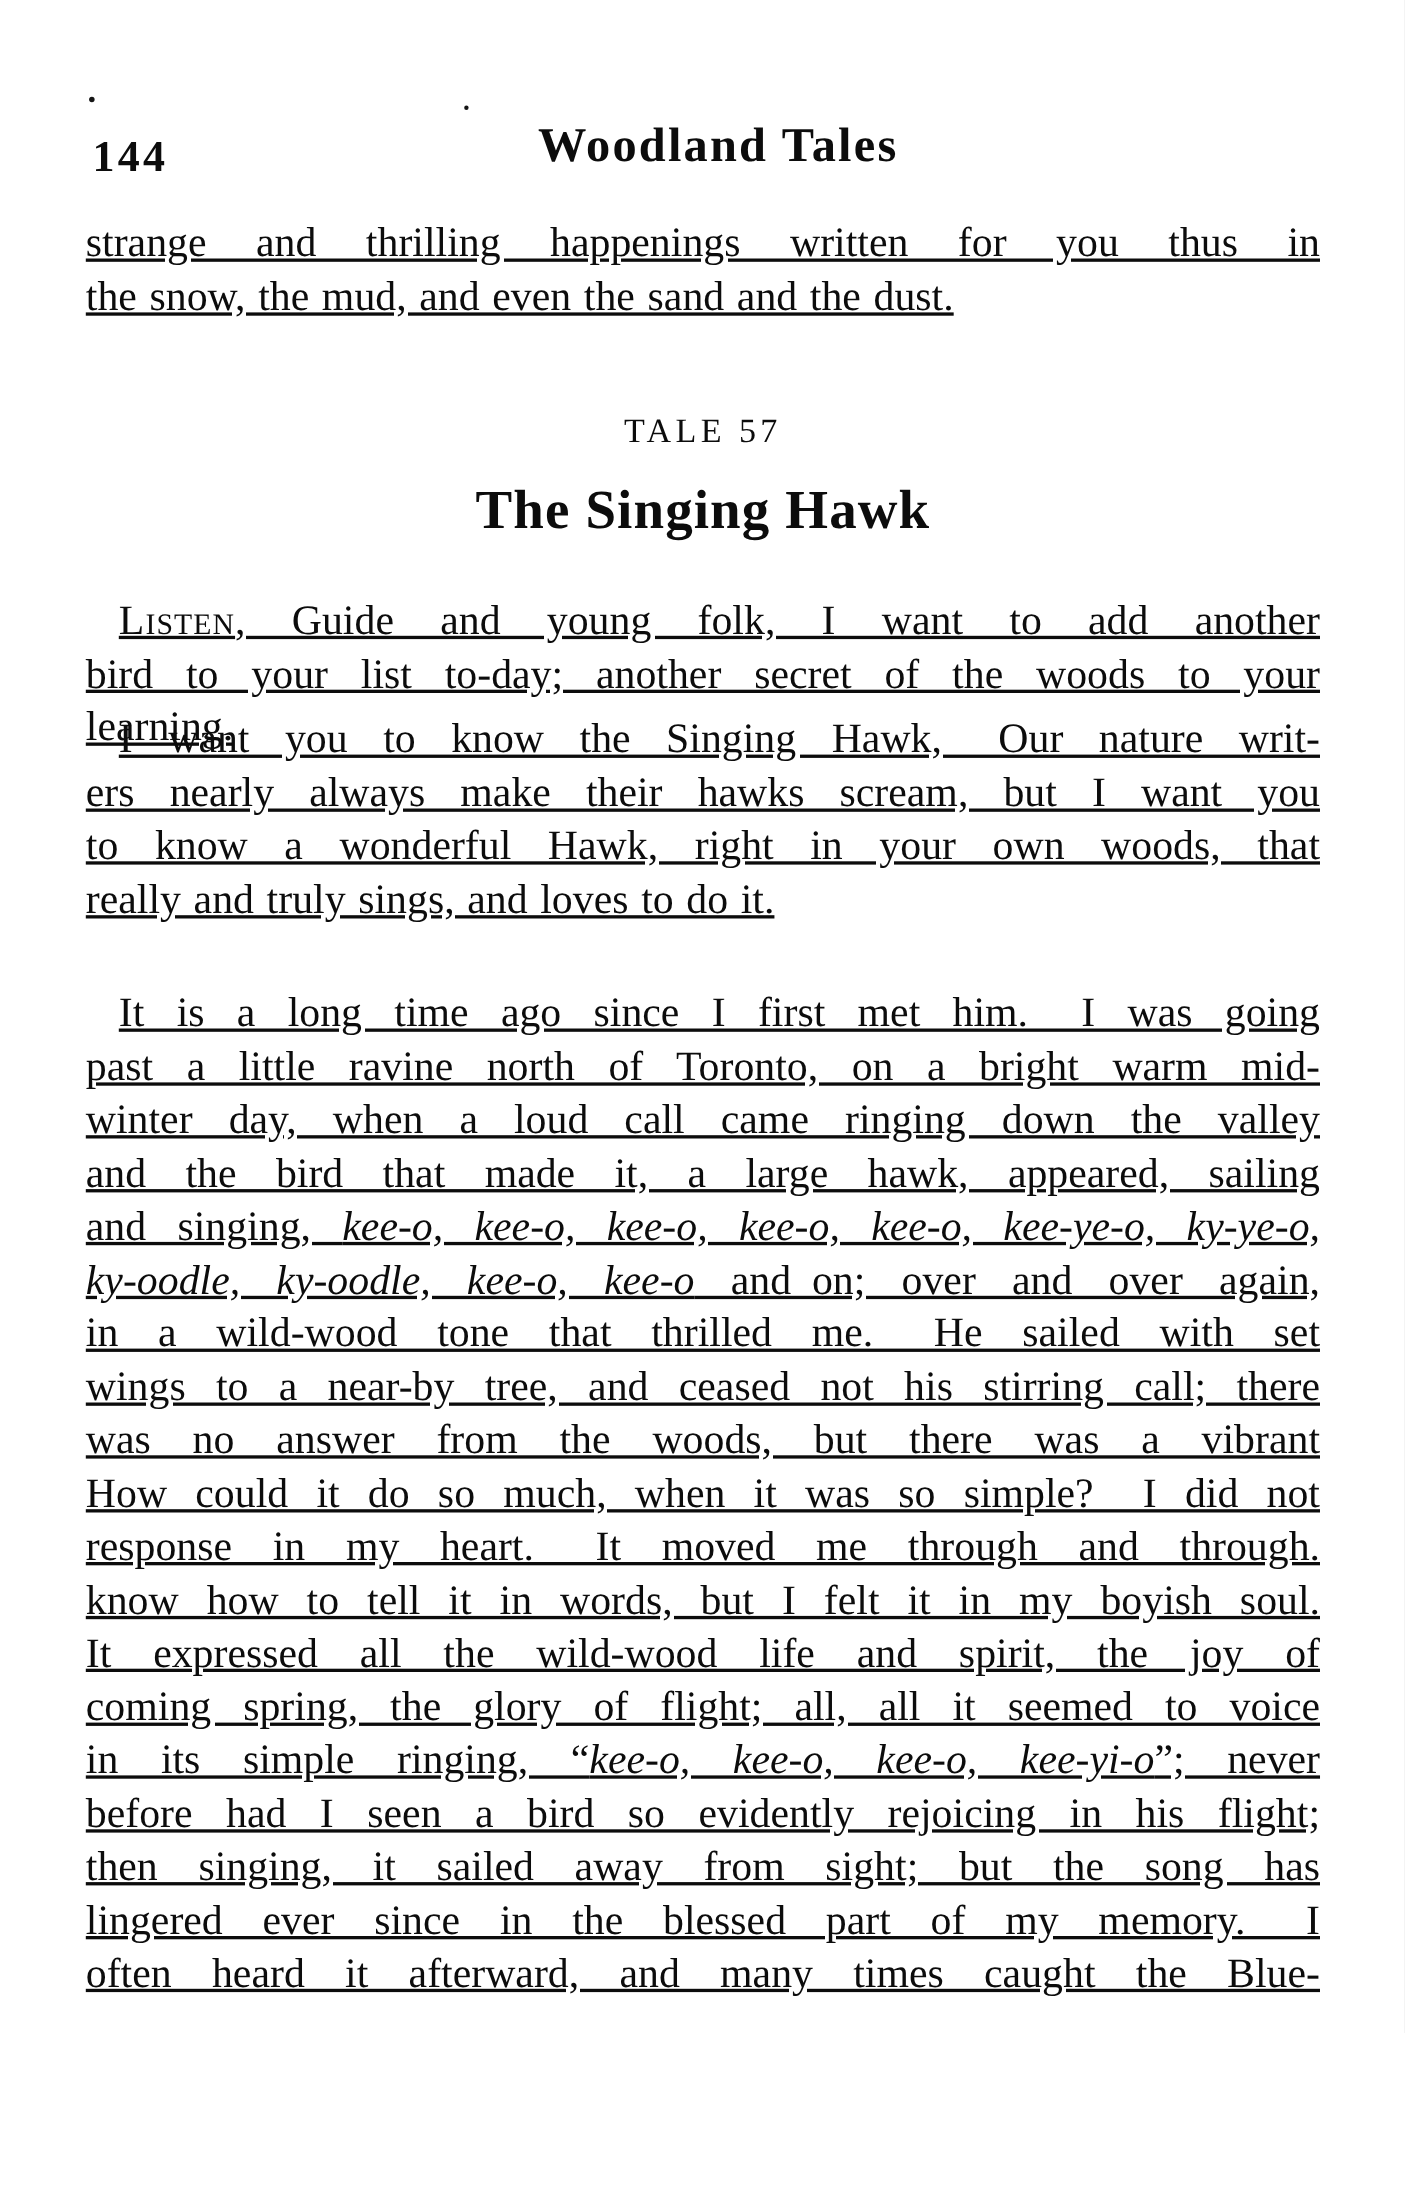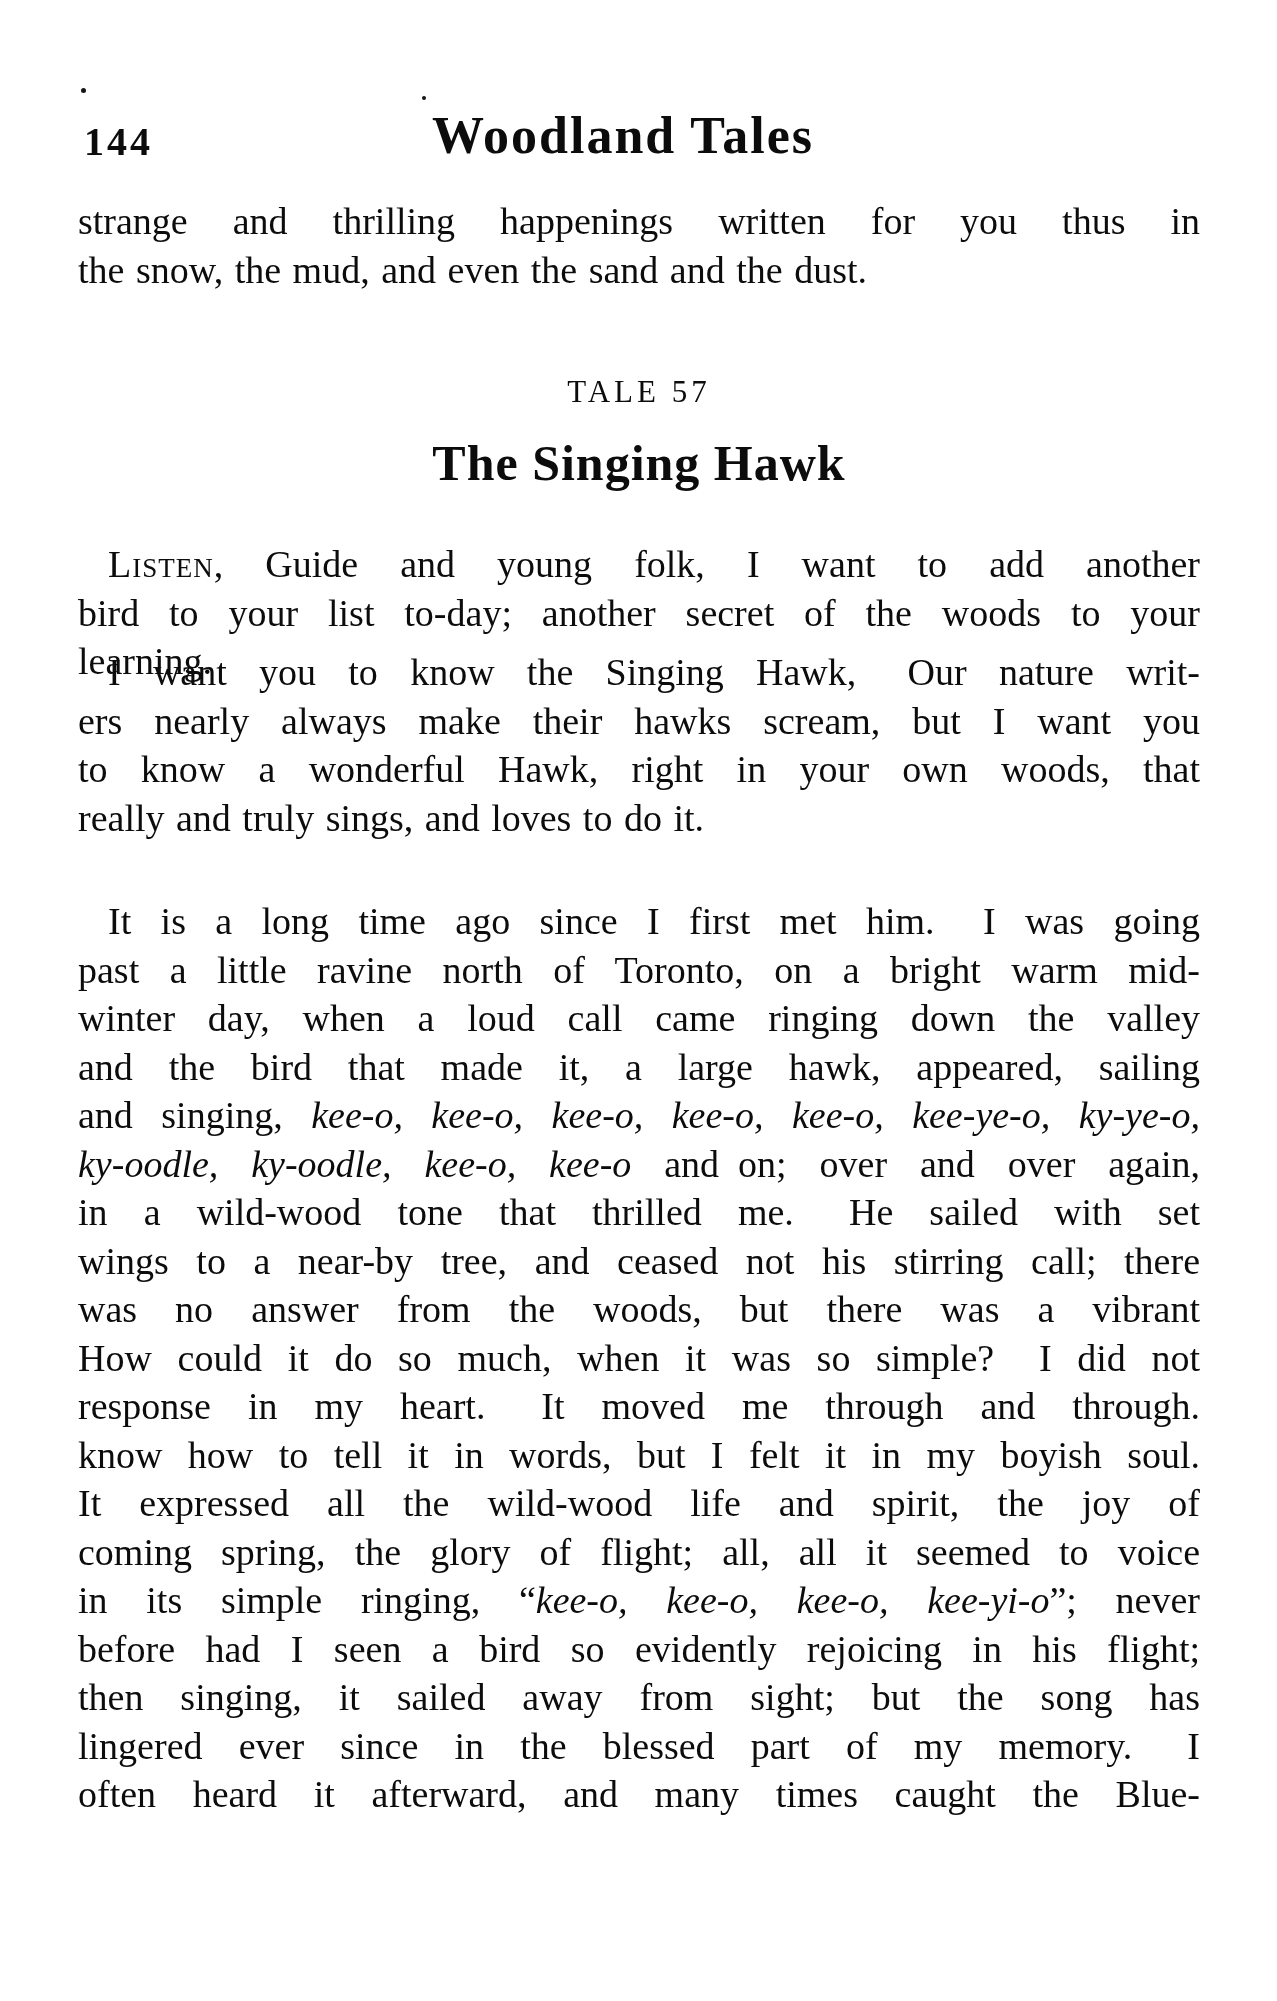--- a/index.html
+++ b/index.html
@@ -10,24 +10,24 @@
     overflow:hidden;
     font-family:"Liberation Serif","DejaVu Serif",serif;
     color:#0c0c0c;
   }
   .textblock{position:absolute;left:78px;top:0;width:1122px;height:2001px;}
   .pagenum{
     position:absolute;left:84px;top:122px;
     font-size:40px;font-weight:700;letter-spacing:3px;line-height:1;
   }
   .booktitle{
-    position:absolute;left:62px;top:110px;width:1122px;
-    text-align:center;font-size:52px;font-weight:700;letter-spacing:2px;line-height:1;
+    position:absolute;left:92px;top:110px;width:1122px;
+    text-align:center;font-size:44px;font-weight:700;letter-spacing:2px;line-height:1;
   }
-  .para{position:absolute;left:0;width:100%;}
+  .para{position:absolute;left:0;width:100%;text-decoration:underline;}
   .line{
     font-size:38px;
     line-height:48.5px;
     word-spacing:2px;
     white-space:nowrap;
     text-align:left;
   }
   .line.fill{text-align:justify;text-align-last:justify;}
   .line.indent{padding-left:30px;}
   .i{font-style:italic;}

